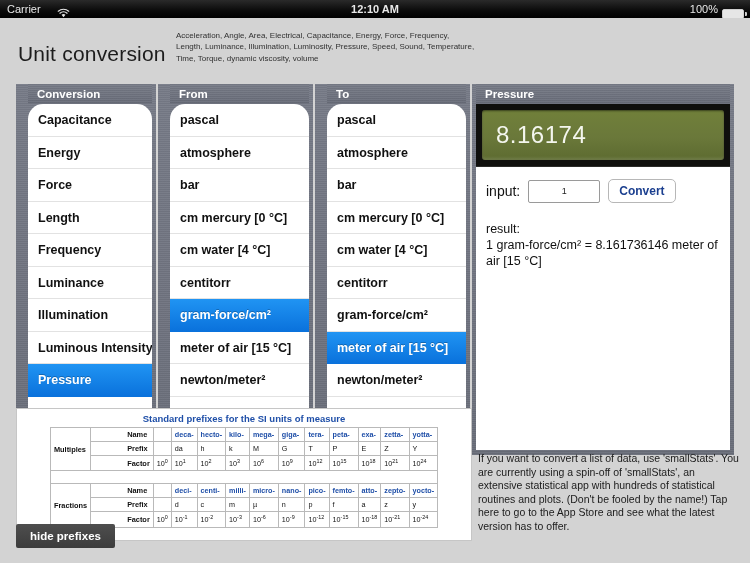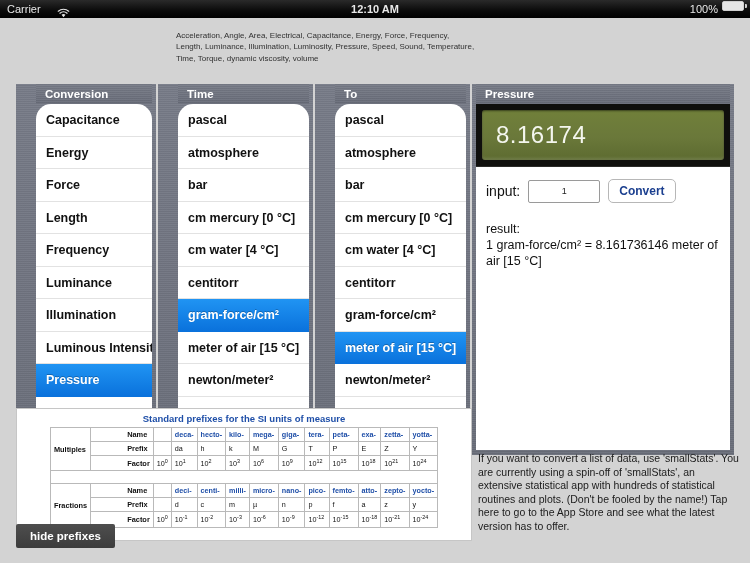--- a/index.html
+++ b/index.html
@@ -11,21 +11,21 @@
   }
 
   
   #status-bar {
     position: absolute; left: 0; top: 0; width: 750px; height: 18px;
     background: linear-gradient(#2a2a2a, #0a0a0a 60%, #000);
     color: #e8e8e8; font-size: 11px; line-height: 18px;
   }
   #status-left { position: absolute; left: 7px; top: 0; display: flex; align-items: center; gap: 16px; }
   #status-center { position: absolute; left: 0; top: 0; width: 750px; text-align: center; font-weight: bold; }
-  #status-right { position: absolute; right: 6px; top: 0; display: flex; align-items: flex-start; gap: 4px; }
+  #status-right { position: absolute; right: 6px; top: 0; display: flex; align-items: flex-end; gap: 4px; }
   .wifi-icon { display: inline-block; width: 13px; height: 11px; position: relative; top: 2px; }
   .batt { width: 22px; height: 10px; border: 1px solid #cfcfcf; border-radius: 2px; position: relative; top: 1px; }
   .batt::after { content: ""; position: absolute; right: -4px; top: 2px; width: 2px; height: 4px; background: #cfcfcf; border-radius: 0 1px 1px 0; }
   .batt i { display: block; height: 100%; background: #e6e6e6; }
 
   
   #app {
     position: absolute; left: 0; top: 18px; width: 750px; height: 545px;
     background: #d3d3d3;
   }
@@ -41,21 +41,21 @@
       repeating-linear-gradient(0deg, rgba(255,255,255,.045) 0 1px, rgba(0,0,0,.045) 1px 2px),
       linear-gradient(#787c88, #686c78);
     color: #fff; font-size: 11.5px; font-weight: bold;
     padding: 4px 0 4px 9px;
   }
   .list-frame {
     position: absolute;
     background:
       repeating-linear-gradient(0deg, rgba(255,255,255,.04) 0 1px, rgba(0,0,0,.04) 1px 2px),
       linear-gradient(#787c88, #6a6e7a);
-    padding: 0 4px 5px 20px;
+    padding: 0 4px 5px 12px;
     overflow: hidden;
   }
   .list-inner { background: #fff; height: 356px; overflow: hidden; border-radius: 15px; }
   .row {
     height: 32.5px; line-height: 32.5px;
     padding: 0 0 0 10px;
     font-size: 12.5px; font-weight: bold; color: #111;
     border-bottom: 1px solid #e2e2e2;
     white-space: nowrap; overflow: hidden;
   }
@@ -156,40 +156,41 @@
     <span>100%</span>
     <span class="batt">
         <i></i>
       </span>
   </div>
 </div>
 
 <div id="app">
 
   <div id="app-header">
+    <div id="page-title">Unit conversion</div>
     <div id="subtitle">Acceleration, Angle, Area, Electrical, Capacitance, Energy, Force, Frequency, Length, Luminance, Illumination, Luminosity, Pressure, Speed, Sound, Temperature, Time, Torque, dynamic viscosity, volume</div>
   </div>
 
   <div class="list-frame" id="conv-frame">
     <div class="panel-bar">Conversion</div>
     <div class="list-inner" id="conv-list">
         <div class="row">Capacitance</div>
         <div class="row">Energy</div>
         <div class="row">Force</div>
         <div class="row">Length</div>
         <div class="row">Frequency</div>
         <div class="row">Luminance</div>
         <div class="row">Illumination</div>
         <div class="row">Luminous Intensity</div>
         <div class="row sel">Pressure</div>
       </div>
   </div>
 
   <div class="list-frame" id="from-frame">
-    <div class="panel-bar">Time</div>
+    <div class="panel-bar">From</div>
     <div class="list-inner" id="from-list">
         <div class="row">pascal</div>
         <div class="row">atmosphere</div>
         <div class="row">bar</div>
         <div class="row">cm mercury [0 °C]</div>
         <div class="row">cm water [4 °C]</div>
         <div class="row">centitorr</div>
         <div class="row sel">gram-force/cm²</div>
         <div class="row">meter of air [15 °C]</div>
         <div class="row">newton/meter²</div>

